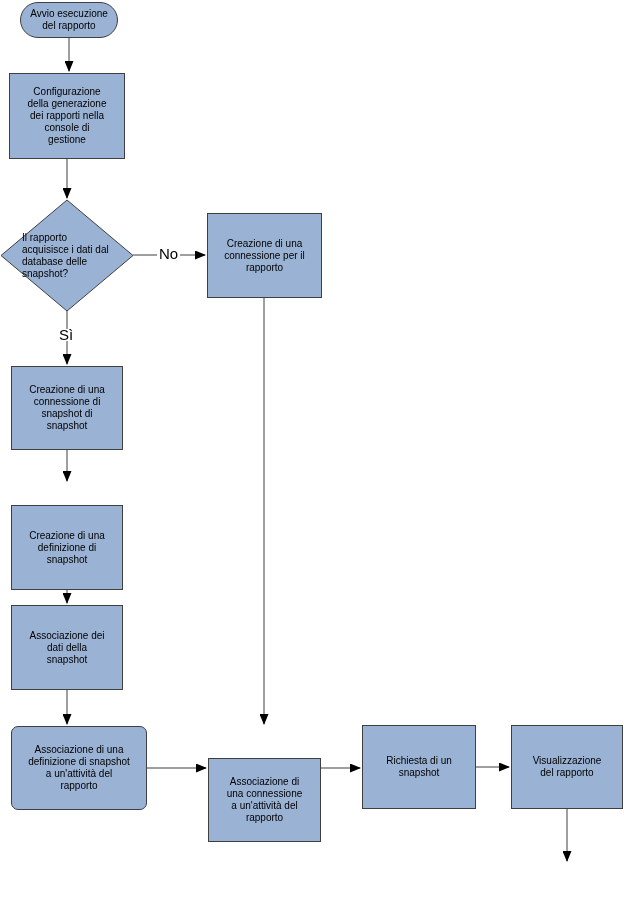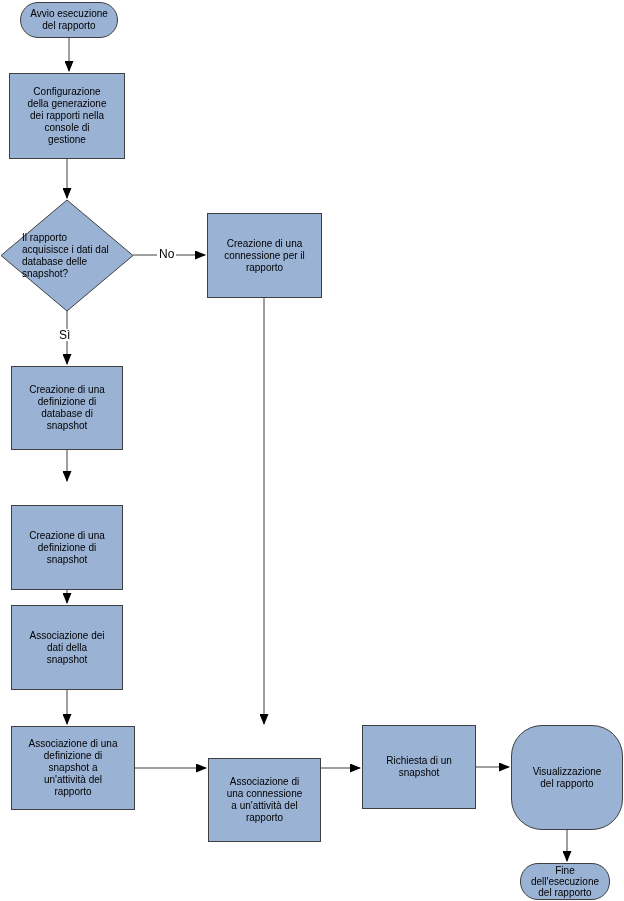--- a/index.html
+++ b/index.html
@@ -15,21 +15,21 @@
     background:#9ab2d4;border:1px solid #3f3f3f;
     padding:0 16px;
   }
   .terminator{border-radius:18px;padding:13px 5px;}
   .terminator.end{line-height:11px;}
   .decision-text{
     position:absolute;z-index:2;display:flex;align-items:center;justify-content:center;
     text-align:left;font-size:10px;line-height:12px;background:transparent;border:none;
   }
   .edge-label{
-    position:absolute;z-index:3;font-size:12px;line-height:12px;
+    position:absolute;z-index:3;font-size:15px;line-height:12px;
     background:#ffffff;padding:0 2px;
   }
   .pad-b{padding:16px 16px;}
   .pad-d{padding:0 12px;margin-top:22px;}
   .pad-i{padding:0 14px;}
 </style>
 </head>
 <body>
 
 <div class="canvas">
@@ -58,33 +58,32 @@
   </svg>
 
   <div class="node terminator" style="left:20px;top:2px;width:98px;height:36px;">Avvio esecuzione del rapporto</div>
 
   <div class="node" style="left:9px;top:73px;width:116px;height:86px;">Configurazione della generazione dei rapporti nella console di gestione</div>
 
   <div class="decision-text" style="left:22px;top:213px;width:90px;height:85px;">Il rapporto acquisisce i dati dal database delle snapshot?</div>
 
   <div class="node pad-b" style="left:207px;top:213px;width:115px;height:85px;">Creazione di una connessione per il rapporto</div>
 
-  <div class="node" style="left:11px;top:366px;width:112px;height:84px;">Creazione di una definizione di database di snapshot</div>
+  <div class="node" style="left:11px;top:366px;width:112px;height:84px;">Creazione di una connessione di snapshot di snapshot</div>
 
   <div class="node pad-d" style="left:11px;top:483px;width:112px;height:85px;">Creazione di una definizione di snapshot</div>
 
   <div class="node" style="left:11px;top:605px;width:112px;height:85px;">Associazione dei dati della snapshot</div>
 
-  <div class="node" style="left:11px;top:726px;width:124px;height:84px;">Associazione di una definizione di snapshot a un'attività del rapporto</div>
+  <div class="node" style="left:11px;top:726px;width:136px;height:84px;border-radius:7px;">Associazione di una definizione di snapshot a un'attività del rapporto</div>
 
   <div class="node" style="left:208px;top:726px;width:113px;height:84px;margin-top:32px;">Associazione di una connessione a un'attività del rapporto</div>
 
   <div class="node" style="left:362px;top:725px;width:114px;height:84px;">Richiesta di un snapshot</div>
 
-  <div class="node pad-i" style="left:511px;top:725px;width:112px;height:105px;border-radius:31px;">Visualizzazione del rapporto</div>
+  <div class="node pad-i" style="left:511px;top:725px;width:112px;height:84px;">Visualizzazione del rapporto</div>
 
-  <div class="node terminator end" style="left:520px;top:863px;width:90px;height:37px;">Fine dell'esecuzione del rapporto</div>
 
   <div class="edge-label" style="left:157px;top:248px;">No</div>
 
   <div class="edge-label" style="left:57px;top:329px;">Sì</div>
 
 </div>
 
 </body></html>

